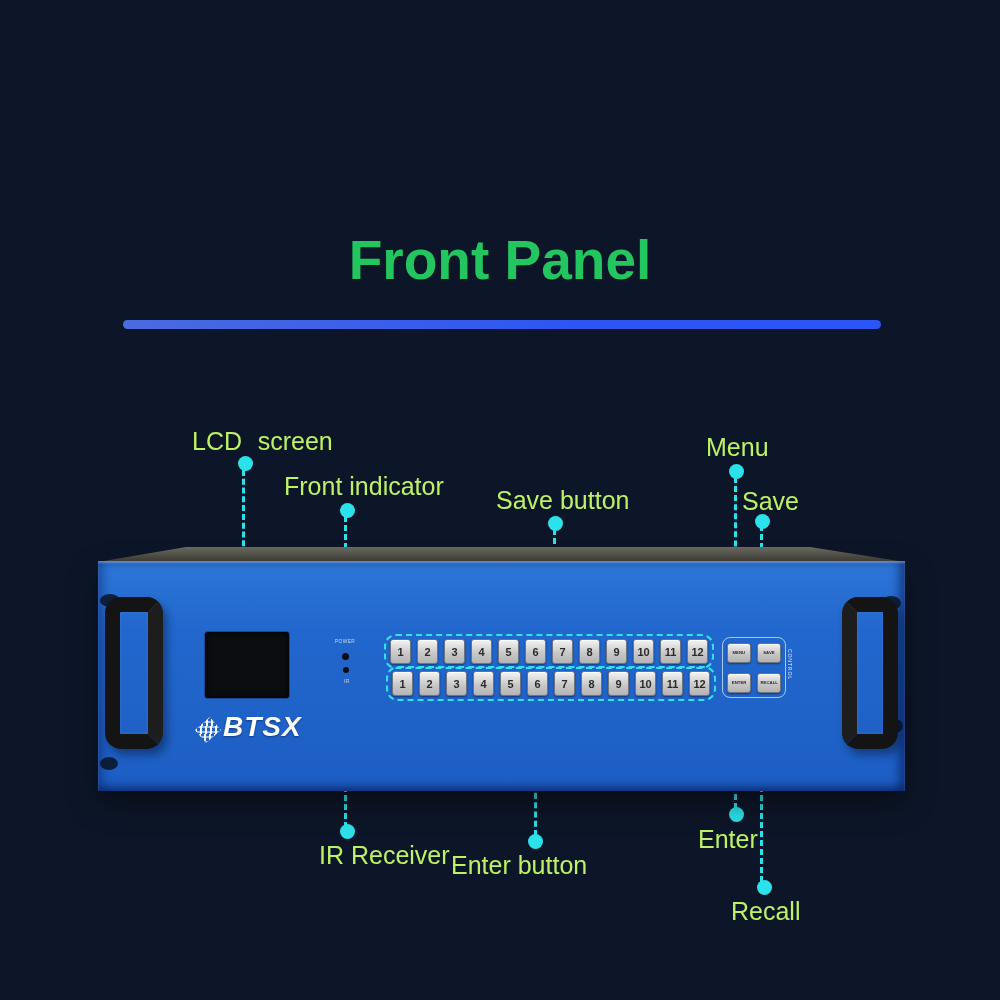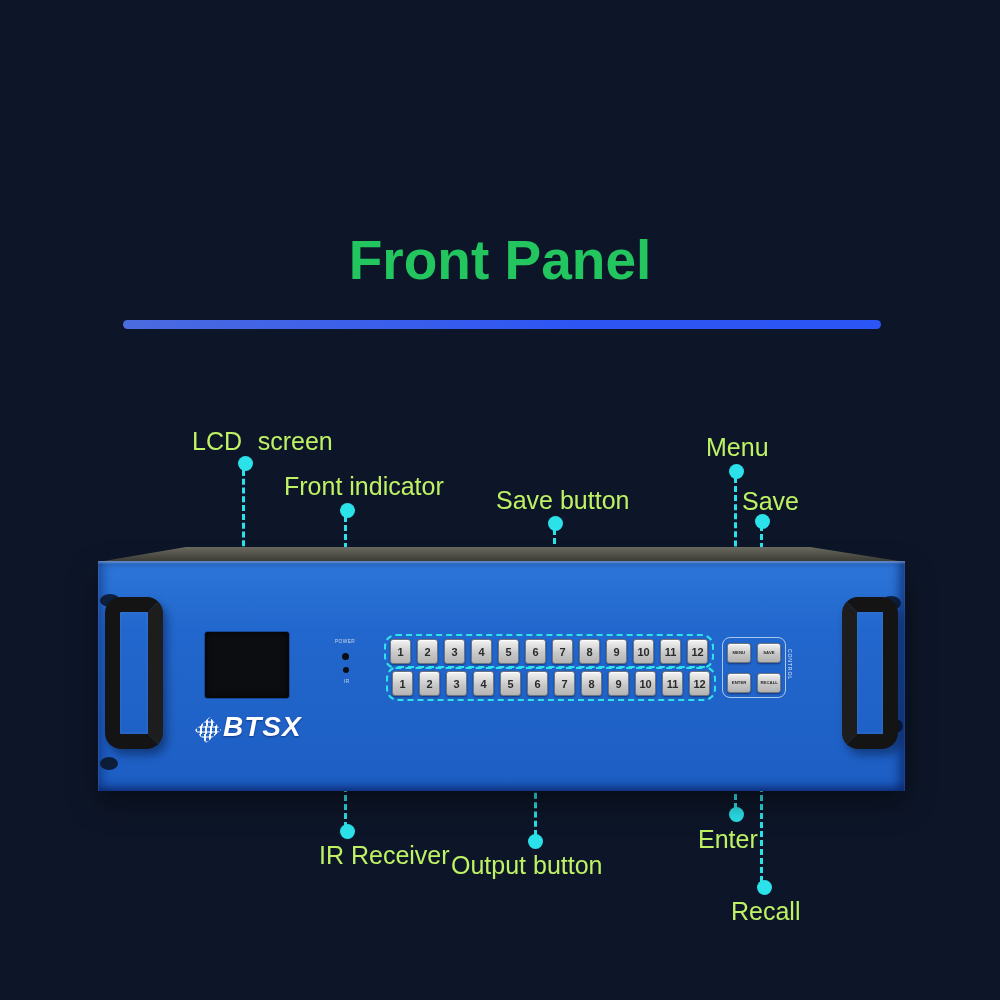--- a/index.html
+++ b/index.html
@@ -205,21 +205,21 @@
   <div class="dot dot-output"></div>
   <div class="dot dot-enter"></div>
   <div class="dot dot-recall"></div>
 
   <div class="callout lbl-lcd">LCD screen</div>
   <div class="callout lbl-power">Front indicator</div>
   <div class="callout lbl-input">Save button</div>
   <div class="callout lbl-menu">Menu</div>
   <div class="callout lbl-save">Save</div>
   <div class="callout lbl-ir">IR Receiver</div>
-  <div class="callout lbl-output">Output button</div>
+  <div class="callout lbl-output">Enter button</div>
   <div class="callout lbl-enter">Enter</div>
   <div class="callout lbl-recall">Recall</div>
 
   <div class="device">
     <div class="device-top"></div>
     <div class="device-face">
 
       <div class="screw-hole hole-lt"></div>
       <div class="screw-hole hole-lb"></div>
       <div class="screw-hole hole-rt"></div>

